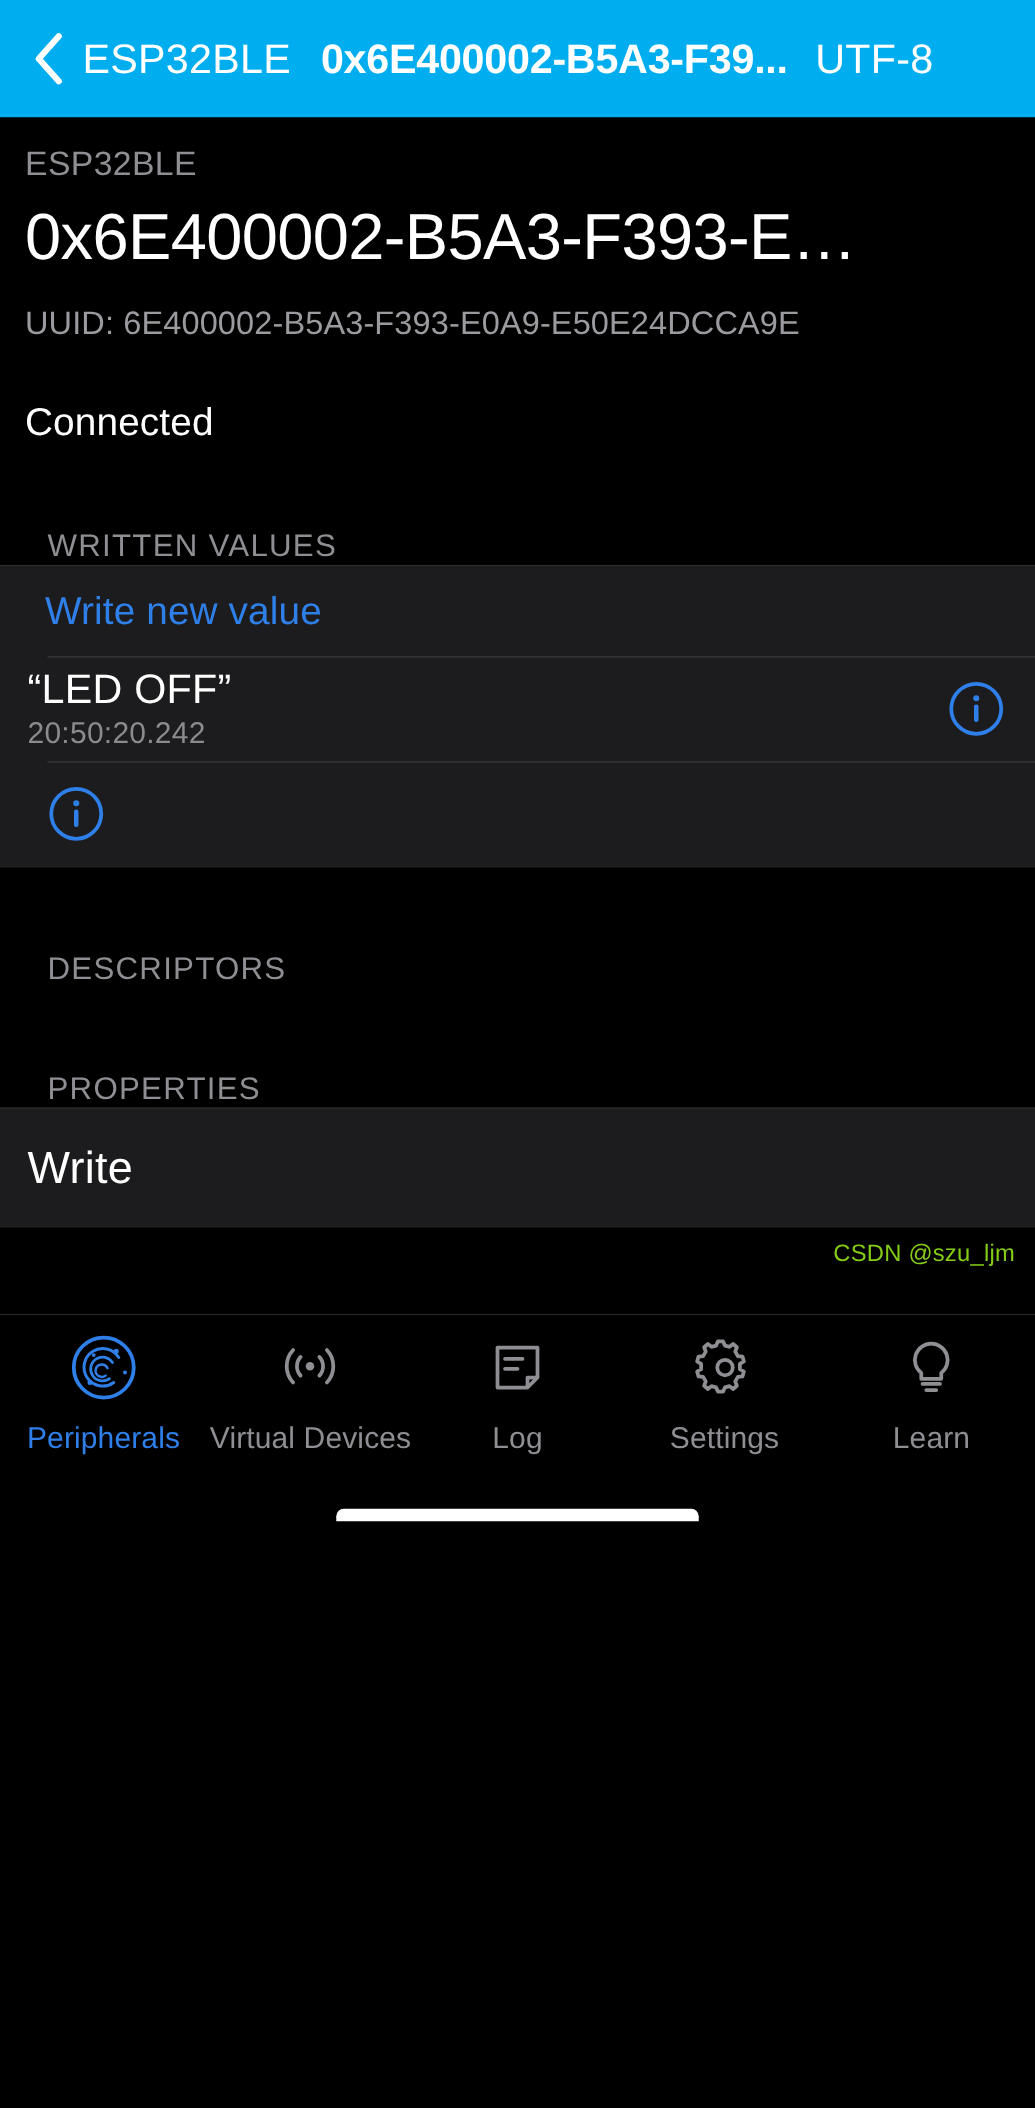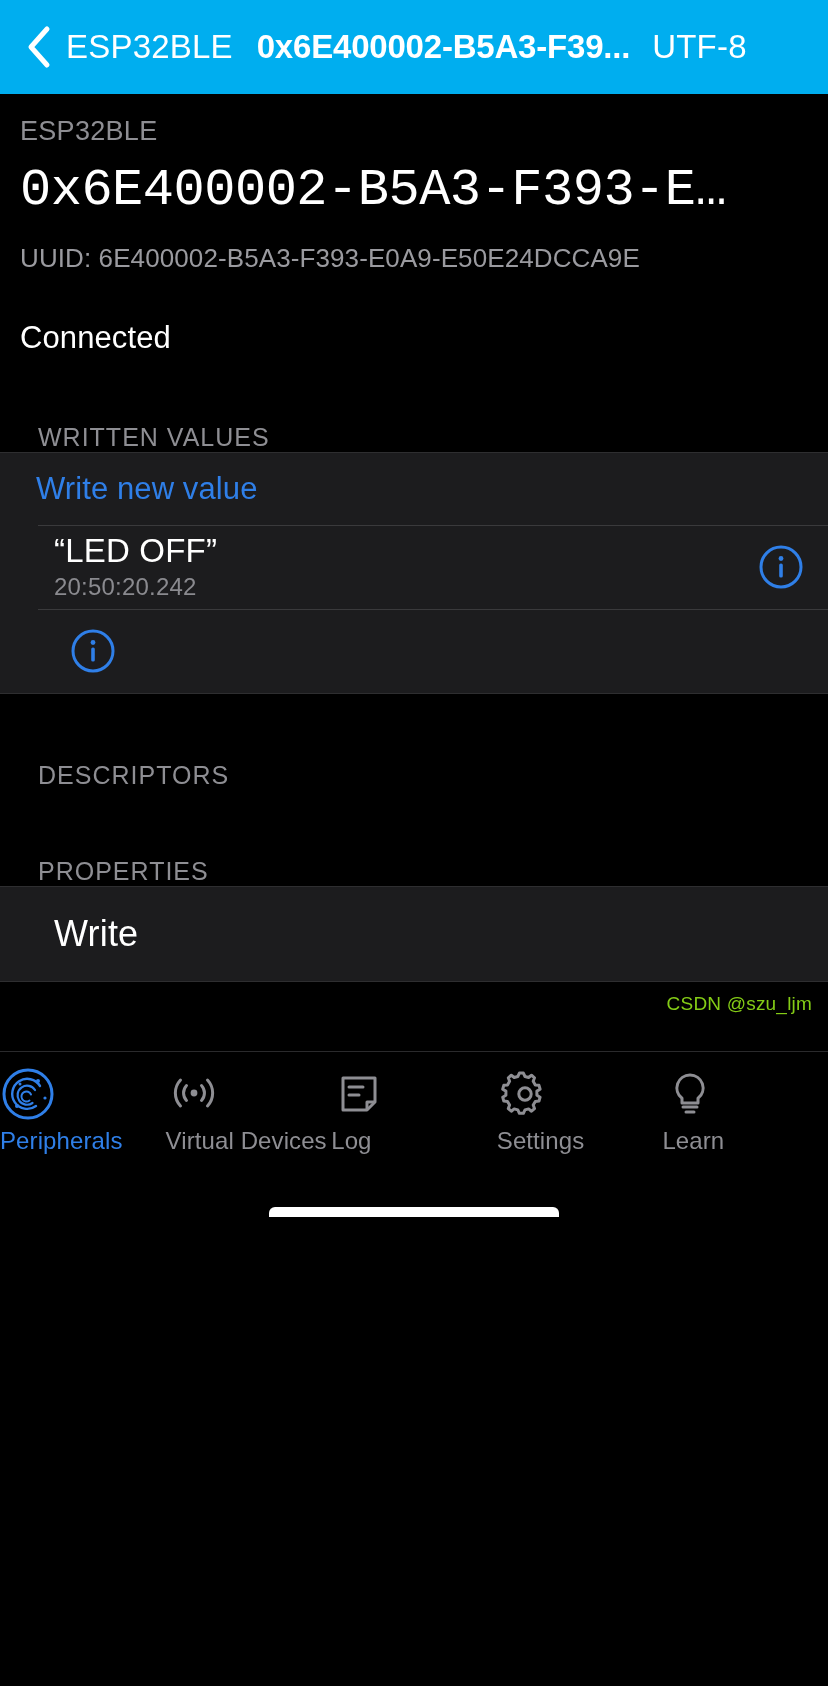--- a/index.html
+++ b/index.html
@@ -82,21 +82,20 @@
     margin-bottom: 14px;
   }
   .char-title {
     color: #ffffff;
     font-size: 52px;
     font-weight: 300;
     letter-spacing: -0.5px;
     white-space: nowrap;
     overflow: hidden;
     line-height: 1.15;
-    font-family: Liberation Mono, monospace;
   }
   .uuid-line {
     color: #9a9a9f;
     font-size: 26px;
     font-weight: 400;
     margin-top: 22px;
     letter-spacing: 0.1px;
   }
   .connected-line {
     color: #ffffff;
@@ -122,21 +121,21 @@
   .group {
     background: #1c1c1e;
     border-top: 1px solid #2e2e30;
     border-bottom: 1px solid #2e2e30;
   }
 
   .row {
     position: relative;
     display: flex;
     align-items: center;
-    padding-left: 54px;
+    padding-left: 22px;
     padding-right: 24px;
     background: #1c1c1e;
   }
   .row + .row::before {
     content: "";
     position: absolute;
     left: 38px;
     right: 0;
     top: 0;
     height: 1px;
@@ -208,23 +207,23 @@
     border-top: 1px solid #2a2a2c;
     display: flex;
     flex-shrink: 0;
     align-items: flex-start;
     padding-top: 14px;
   }
   .tab {
     flex: 1;
     display: flex;
     flex-direction: column;
-    align-items: flex-start;
+    align-items: center;
     justify-content: flex-start;
-    gap: 5px;
+    gap: 15px;
   }
   .tab-icon {
     width: 56px;
     height: 56px;
     display: flex;
     align-items: center;
     justify-content: center;
   }
   .tab-icon svg { display: block; }
   .tab-label {

